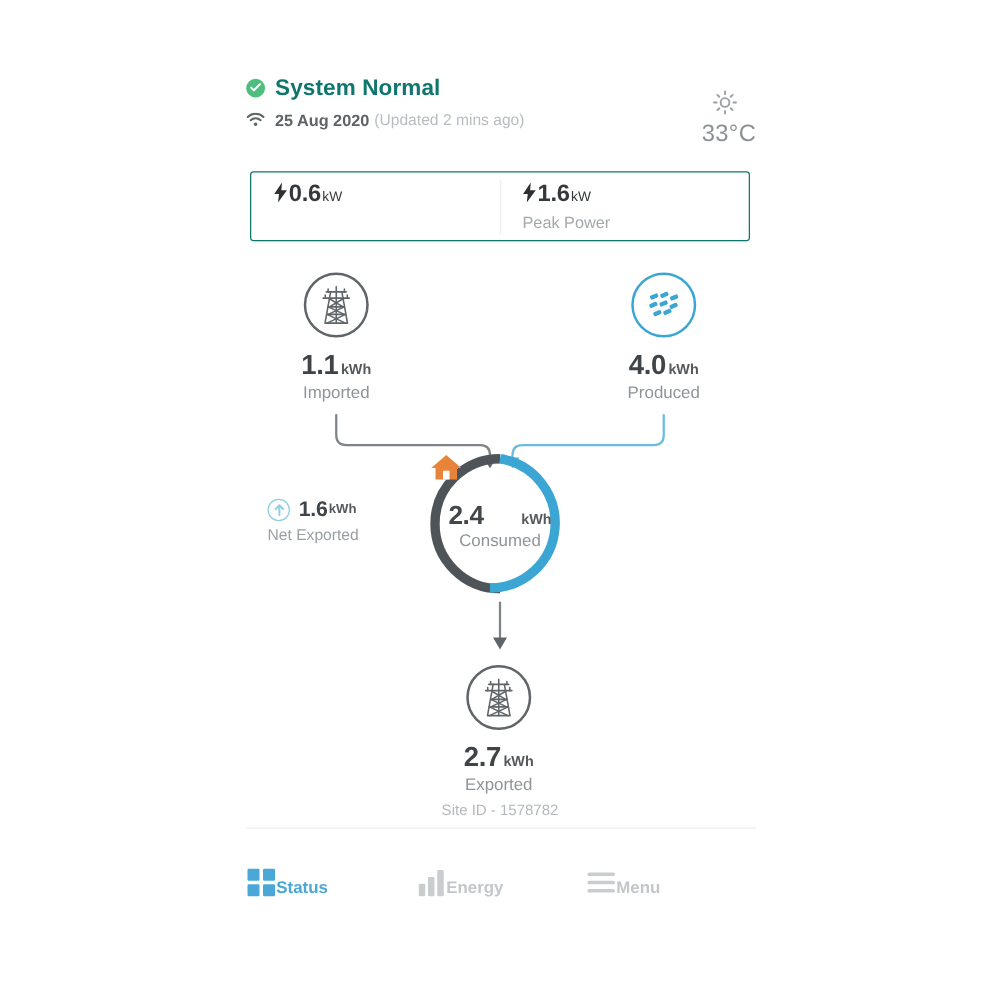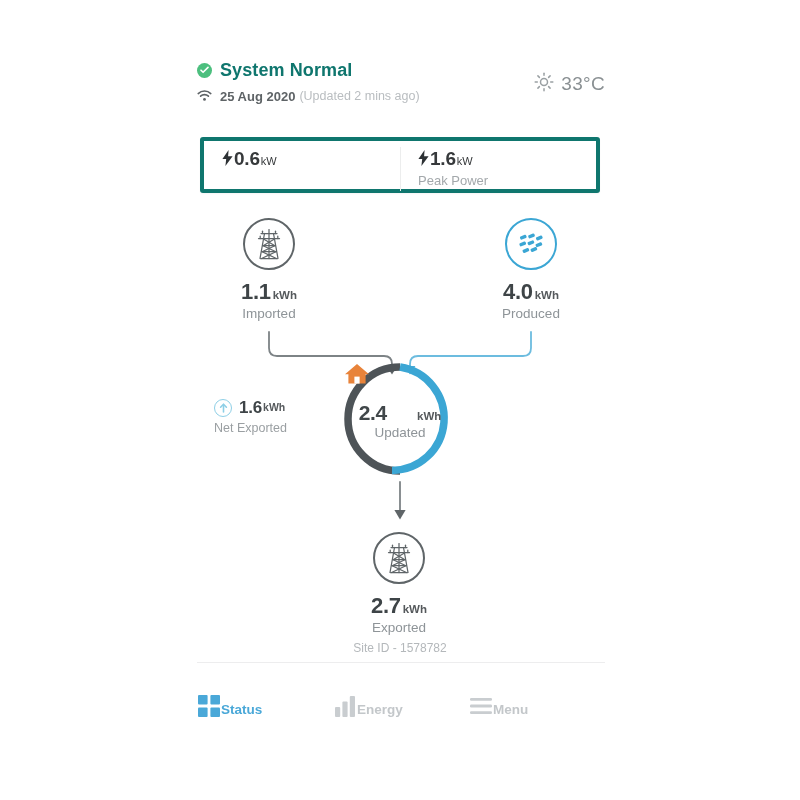--- a/index.html
+++ b/index.html
@@ -37,33 +37,33 @@
   .hdr-date {
     margin-left: 8px;
     font-size: 13px; font-weight: bold; color: #5e6366;
   }
   .hdr-updated {
     margin-left: 4px;
     font-size: 12.5px; color: #b9bdc0;
   }
   #weather {
     position: absolute; right: 0; top: 14px;
-    display: flex; align-items: center;
+    display: flex; align-items: center; flex-direction: column;
   }
   #weather .temp {
     margin-left: 7px; font-size: 19px; color: #8a9093; letter-spacing: .3px;
   }
 
   
   #power-cards {
     position: absolute;
     left: 200px; top: 137px;
     width: 400px; height: 56px;
     background: #ffffff;
-    border: 4px solid #0f766e;
+    border: 1px solid #0f766e;
     border-radius: 3px;
     box-shadow: 0 1px 2px rgba(0,0,0,.045);
     display: flex;
   }
   .pcard { flex: 1 1 50%; padding: 7px 0 0 18px; position: relative; }
   .pcard + .pcard::before {
     content: ""; position: absolute; left: 0; top: 6px;
     width: 1px; height: 44px; background: #eceded;
   }
   .pcard .val-line { display: flex; align-items: baseline; }
@@ -308,21 +308,21 @@
         <span class="house">
           <svg width="26" height="22" viewBox="0 0 26 22">
             <path d="M13 1 L25 11.3 L21.6 11.3 L21.6 20.6 L4.4 20.6 L4.4 11.3 L1 11.3 Z" fill="#e8833a"></path>
             <rect x="10.4" y="13.6" width="5.2" height="7" fill="#ffffff"></rect>
           </svg>
         </span>
         <div class="cval">
           <span class="cnum">2.4</span>
           <span class="cunit">kWh</span>
         </div>
-        <div class="clbl">Updated</div>
+        <div class="clbl">Consumed</div>
       </div>
     </div>
 
     <div id="node-net">
       <div class="nrow">
         <span class="mini">
           <svg width="9" height="10" viewBox="0 0 9 10">
             <line x1="4.5" y1="9" x2="4.5" y2="2" stroke="#8ecfe6" stroke-width="1.6" stroke-linecap="round"></line>
             <path d="M1.6 4.2 L4.5 1.2 L7.4 4.2" fill="none" stroke="#8ecfe6" stroke-width="1.6" stroke-linecap="round" stroke-linejoin="round"></path>
           </svg>

